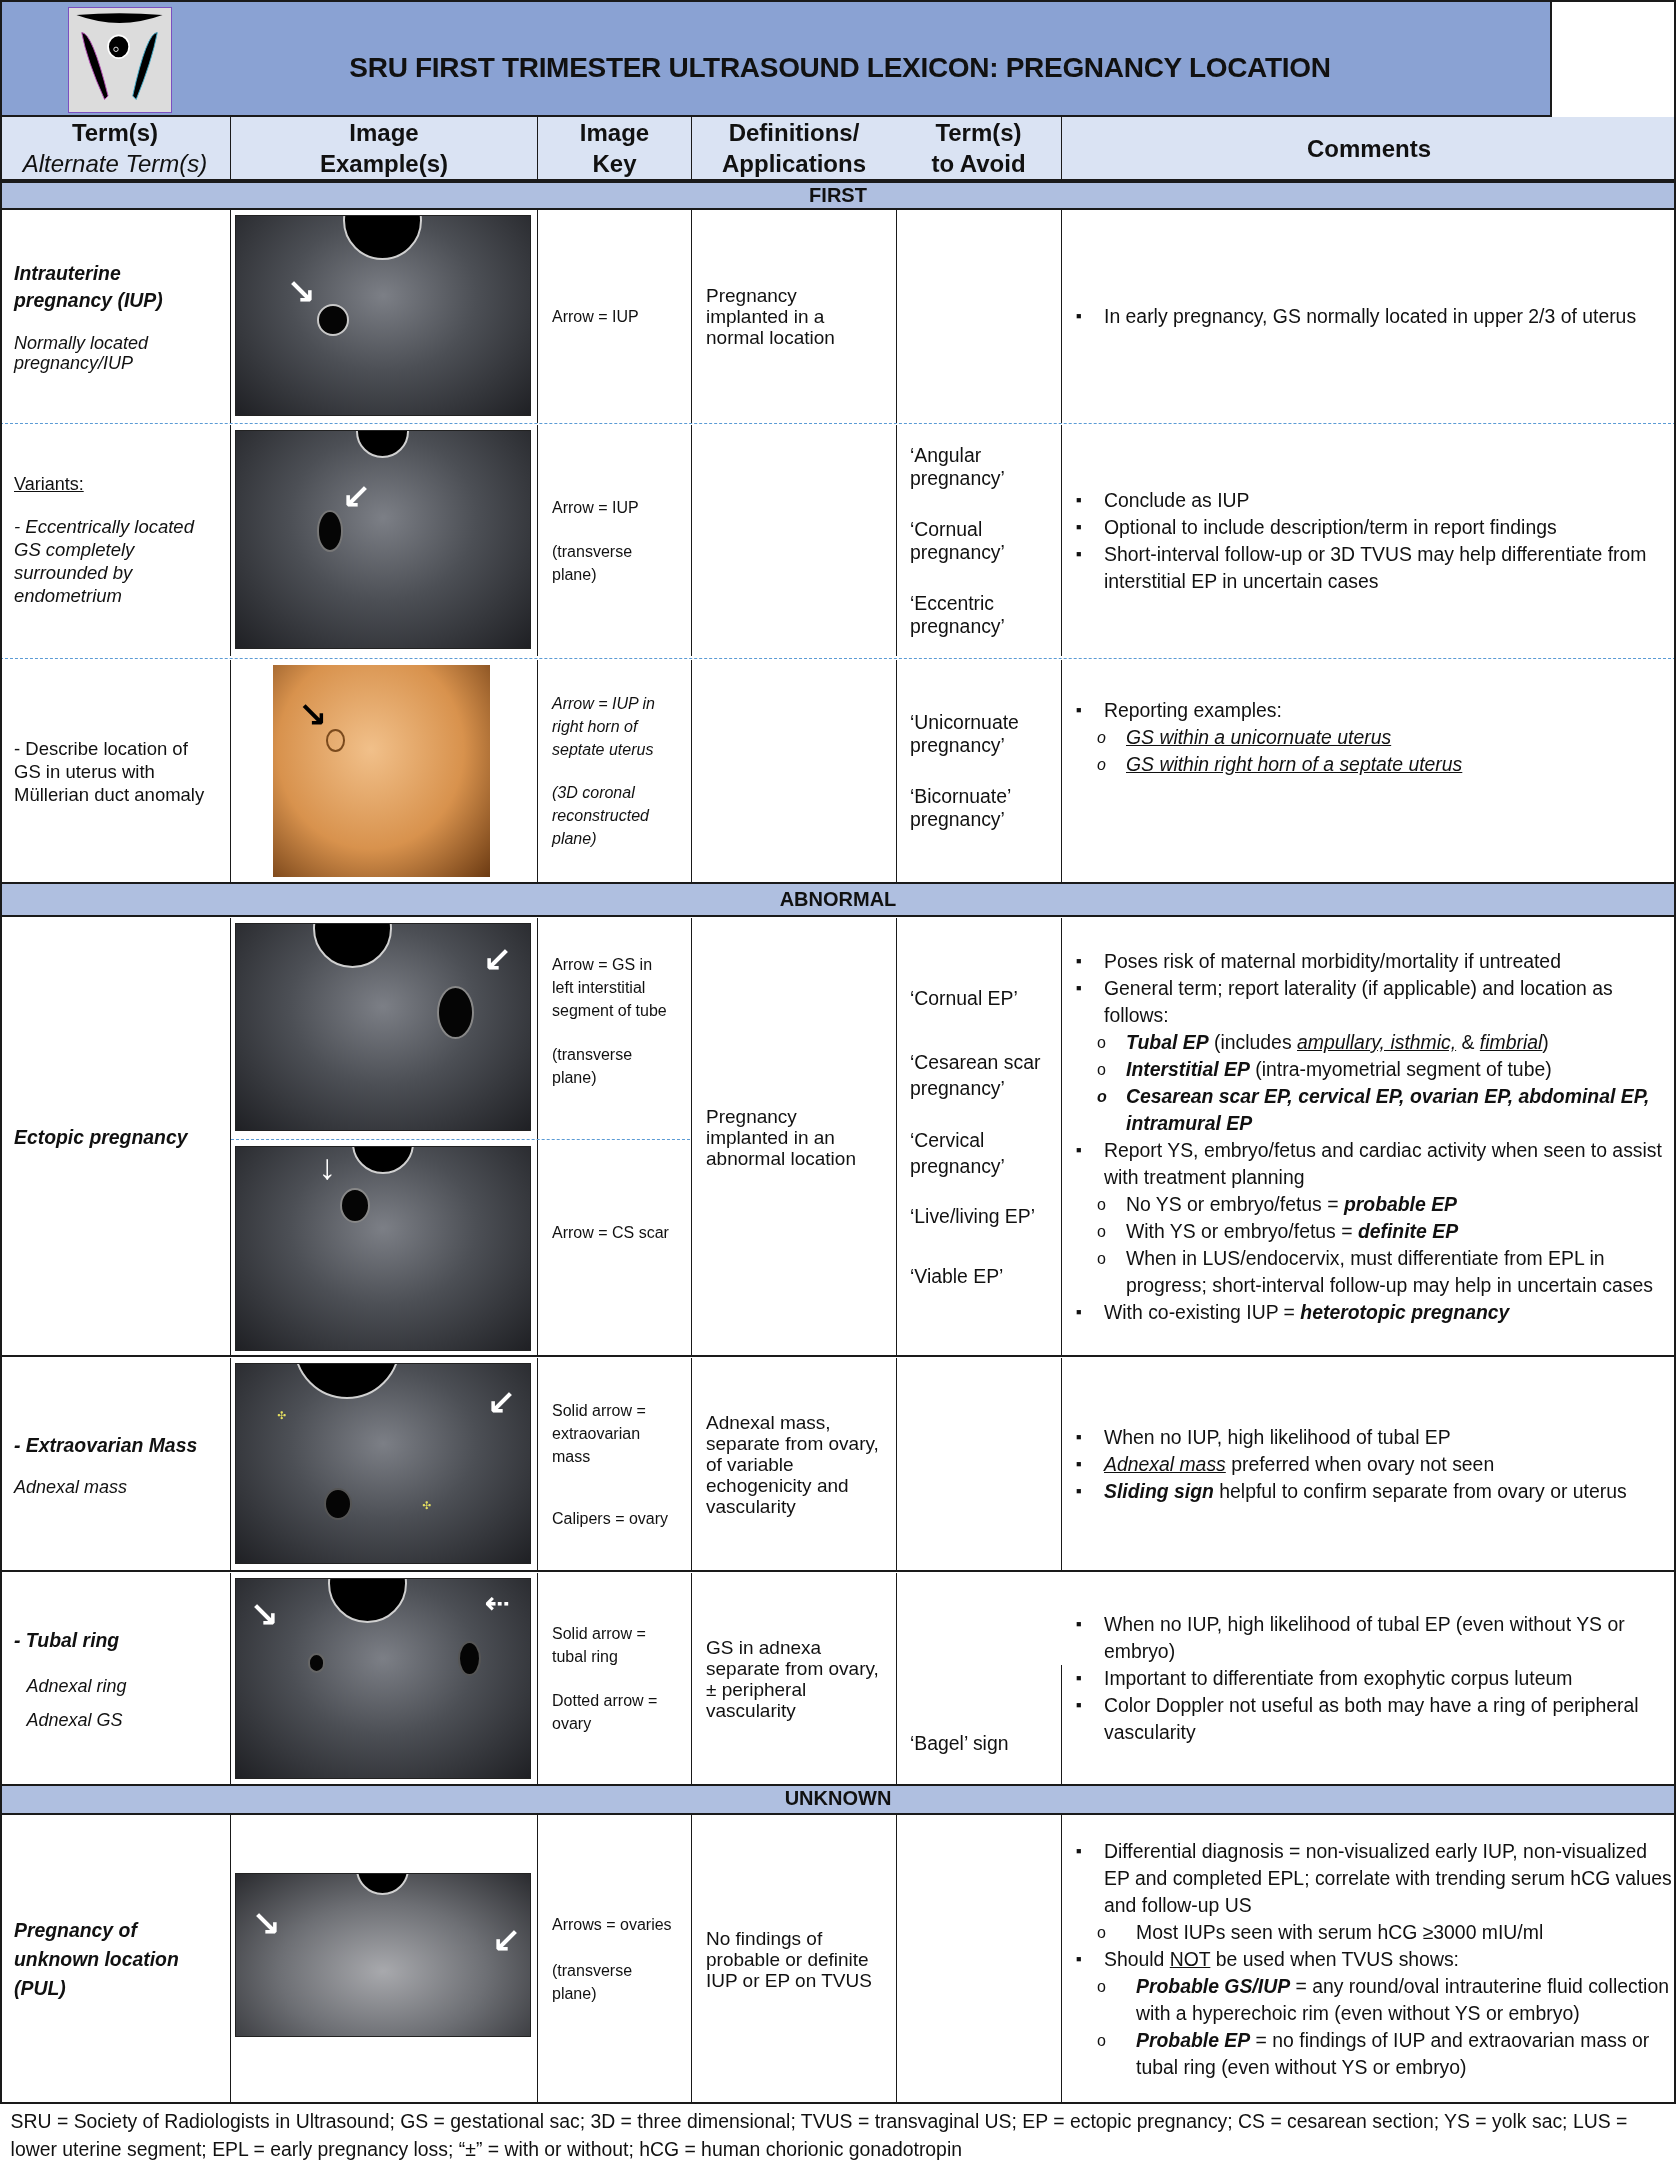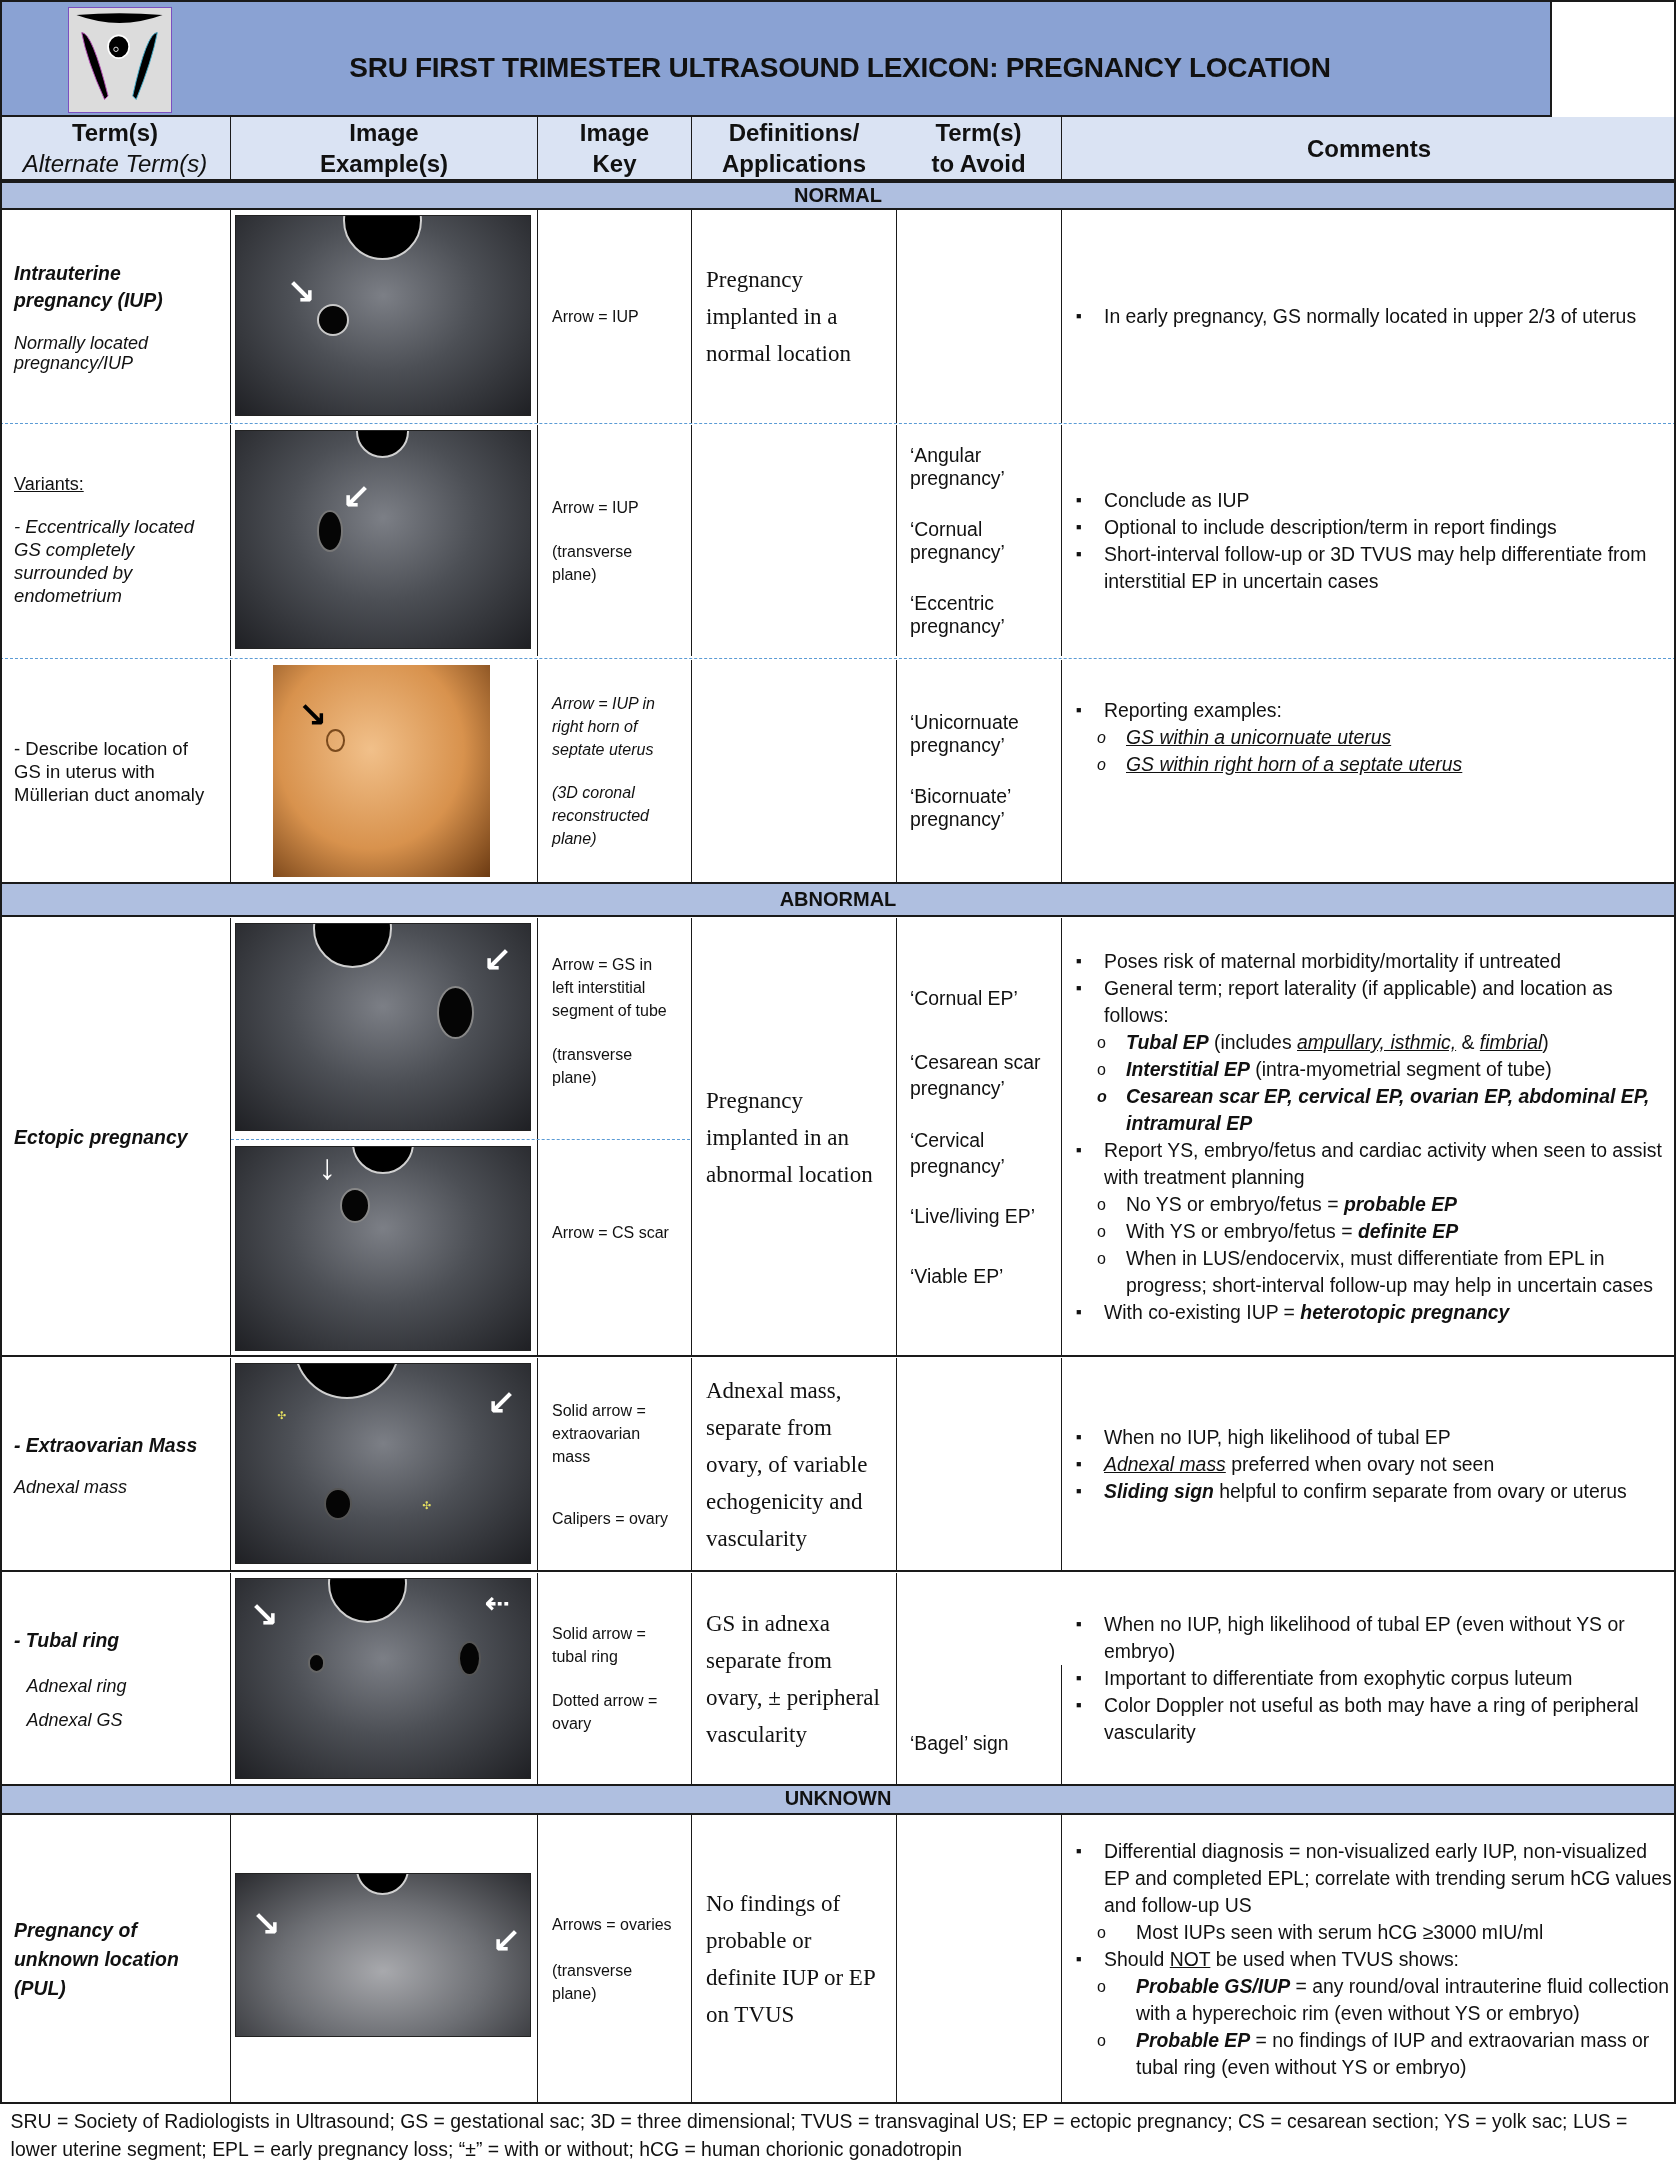--- a/index.html
+++ b/index.html
@@ -29,21 +29,21 @@
 
   .cell { position: absolute; border-right: 1.8px solid #1a1a1a; padding: 0 14px; font-size: 18.5px; line-height: 24px; display: flex; flex-direction: column; justify-content: center; }
   .cell.noborder { border-right: none; }
   .hline { position: absolute; left: 0; width: 1676px; border-top: 2.6px solid #1a1a1a; }
   .dash { position: absolute; border-top: 1.8px dashed #5b9bd5; }
 
   .term { font-weight: bold; font-style: italic; font-size: 19.4px; line-height: 26.5px; }
   .alt-term { font-style: italic; font-size: 18px; line-height: 20px; }
   .u { text-decoration: underline; }
   .key { font-size: 16px; line-height: 23px; }
-  .def { font-size: 23px; line-height: 37px; font-family: Liberation Serif, serif; }
+  .def { font-size: 19px; line-height: 21px; }
   .avoid { font-size: 19.4px; line-height: 23px; }
 
   ul.cm { list-style: none; padding: 0; margin: 0; }
   ul.cm li { position: relative; padding-left: 42px; font-size: 19.4px; line-height: 27px; }
   ul.cm li::before { content: "■"; position: absolute; left: 14px; top: 0; font-size: 8.8px; }
   ul.cm li.sub { padding-left: 64px; }
   ul.cm li.sub::before { content: "o"; left: 35px; font-size: 16px; }
   .bi { font-weight: bold; font-style: italic; }
   .it { font-style: italic; text-decoration: underline; }
 
@@ -90,21 +90,21 @@
   <span>Applications</span>
 </div>
 <div class="col-header c5">
   <span>Term(s)</span>
   <span>to Avoid</span>
 </div>
 <div class="col-header c6">
   <span>Comments</span>
 </div>
 
-<div class="section-bar" style="top:181px;height:29px;line-height:24px;">NORMAL</div>
+<div class="section-bar" style="top:181px;height:29px;line-height:24px;">FIRST</div>
 
 <div class="cell c1" style="top:210px;height:213px;">
   <div class="term">Intrauterine pregnancy (IUP)</div>
   <div style="height:19.4px"></div>
   <div class="alt-term">Normally located pregnancy/IUP</div>
 </div>
 <div class="cell c2" style="top:210px;height:213px;">
   <div class="us" style="left:3.5px;top:5.3px;width:296px;height:201px;">
     <div class="probe"></div>
     <div class="sac" style="left:81px;top:88px;width:32px;height:32px;"></div>

